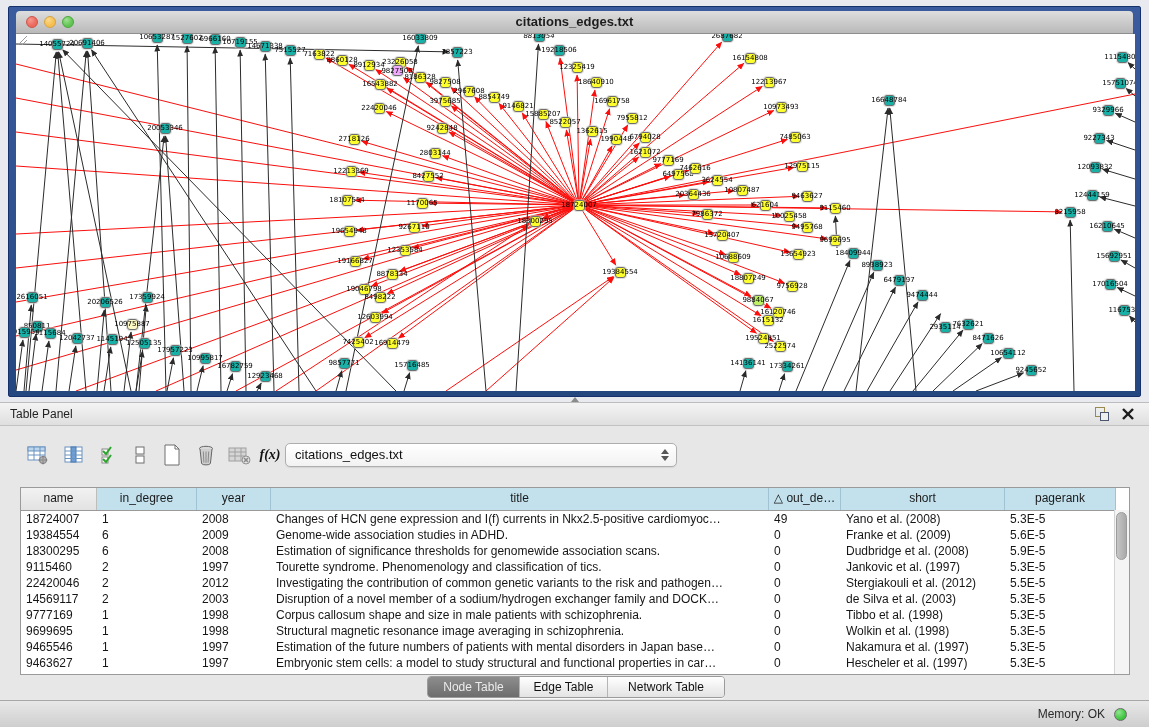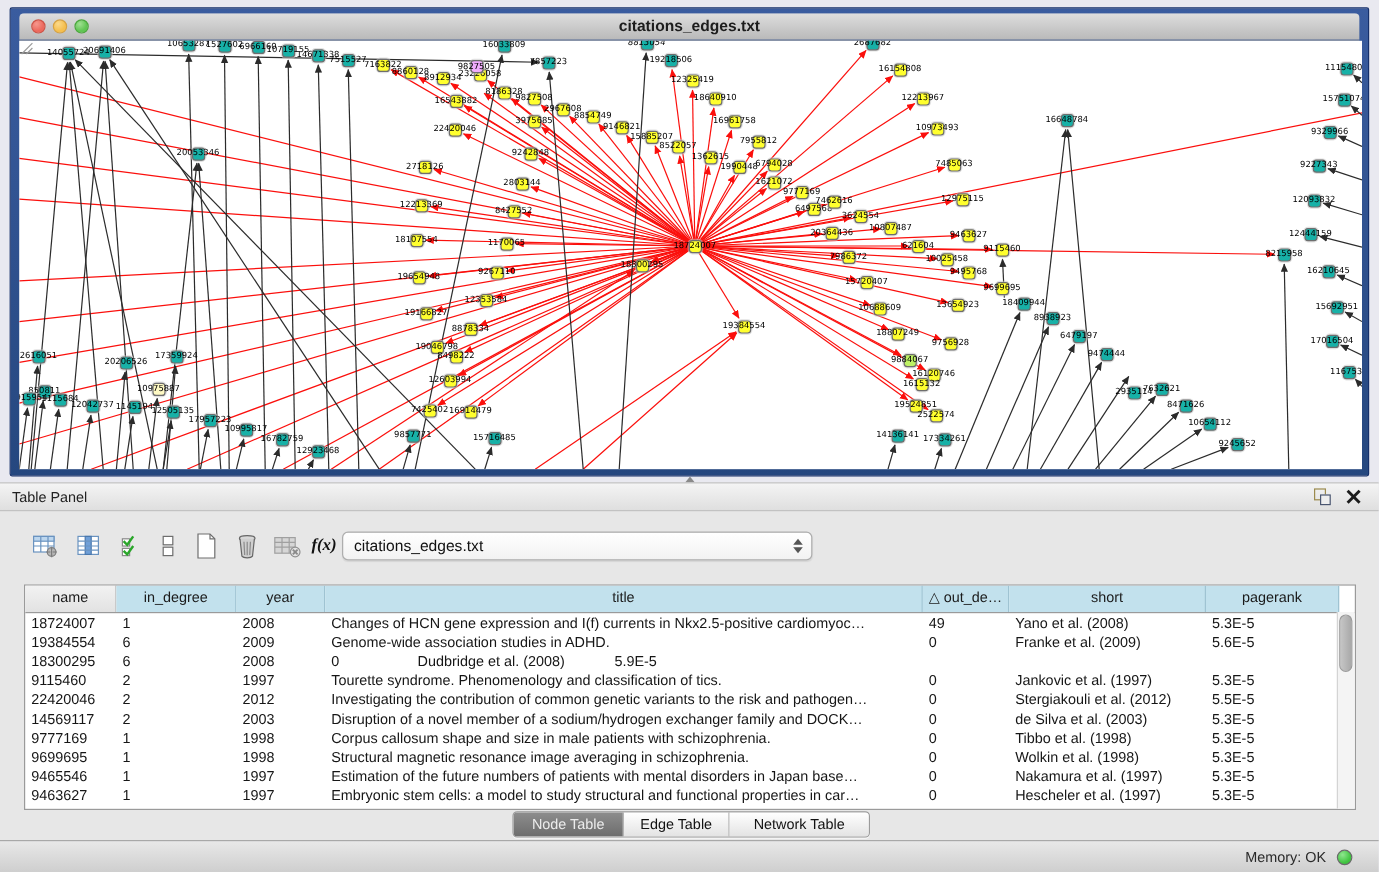--- a/index.html
+++ b/index.html
@@ -325,21 +325,21 @@
       </div>
       <div class="gnode y" style="left: 320.5px; top: 20.5px; background: rgb(255, 255, 46);">
         <span class="glabel">8860128</span>
       </div>
       <div class="gnode y" style="left: 347.5px; top: 25.5px; background: rgb(255, 255, 46);">
         <span class="glabel">8912934</span>
       </div>
       <div class="gnode y" style="left: 378.5px; top: 22.5px; background: rgb(255, 255, 46);">
         <span class="glabel">23226058</span>
       </div>
-      <div class="gnode y" style="left: 375.5px; top: 16px; background: #f0abfc;">
+      <div class="gnode y" style="left: 375.5px; top: 31px; background: #f0abfc;">
         <span class="glabel">9827505</span>
       </div>
       <div class="gnode y" style="left: 358.5px; top: 44.5px; background: rgb(255, 255, 46);">
         <span class="glabel">16543882</span>
       </div>
       <div class="gnode y" style="left: 398.5px; top: 37.5px; background: rgb(255, 255, 46);">
         <span class="glabel">8186328</span>
       </div>
       <div class="gnode y" style="left: 423.5px; top: 42.5px; background: rgb(255, 255, 46);">
         <span class="glabel">9827508</span>
@@ -805,20 +805,21 @@
           <div class="tcell" style="width: 74px;">2009</div>
           <div class="tcell" style="width: 498px;">Genome-wide association studies in ADHD.</div>
           <div class="tcell" style="width: 72px;">0</div>
           <div class="tcell" style="width: 164px;">Franke et al. (2009)</div>
           <div class="tcell" style="width: 111px;">5.6E-5</div>
         </div>
         <div class="trow">
           <div class="tcell" style="width: 76px;">18300295</div>
           <div class="tcell" style="width: 100px;">6</div>
           <div class="tcell" style="width: 74px;">2008</div>
+          <div class="tcell" style="width: 498px;">Estimation of significance thresholds for genomewide association scans.</div>
           <div class="tcell" style="width: 72px;">0</div>
           <div class="tcell" style="width: 164px;">Dudbridge et al. (2008)</div>
           <div class="tcell" style="width: 111px;">5.9E-5</div>
         </div>
         <div class="trow">
           <div class="tcell" style="width: 76px;">9115460</div>
           <div class="tcell" style="width: 100px;">2</div>
           <div class="tcell" style="width: 74px;">1997</div>
           <div class="tcell" style="width: 498px;">Tourette syndrome. Phenomenology and classification of tics.</div>
           <div class="tcell" style="width: 72px;">0</div>

